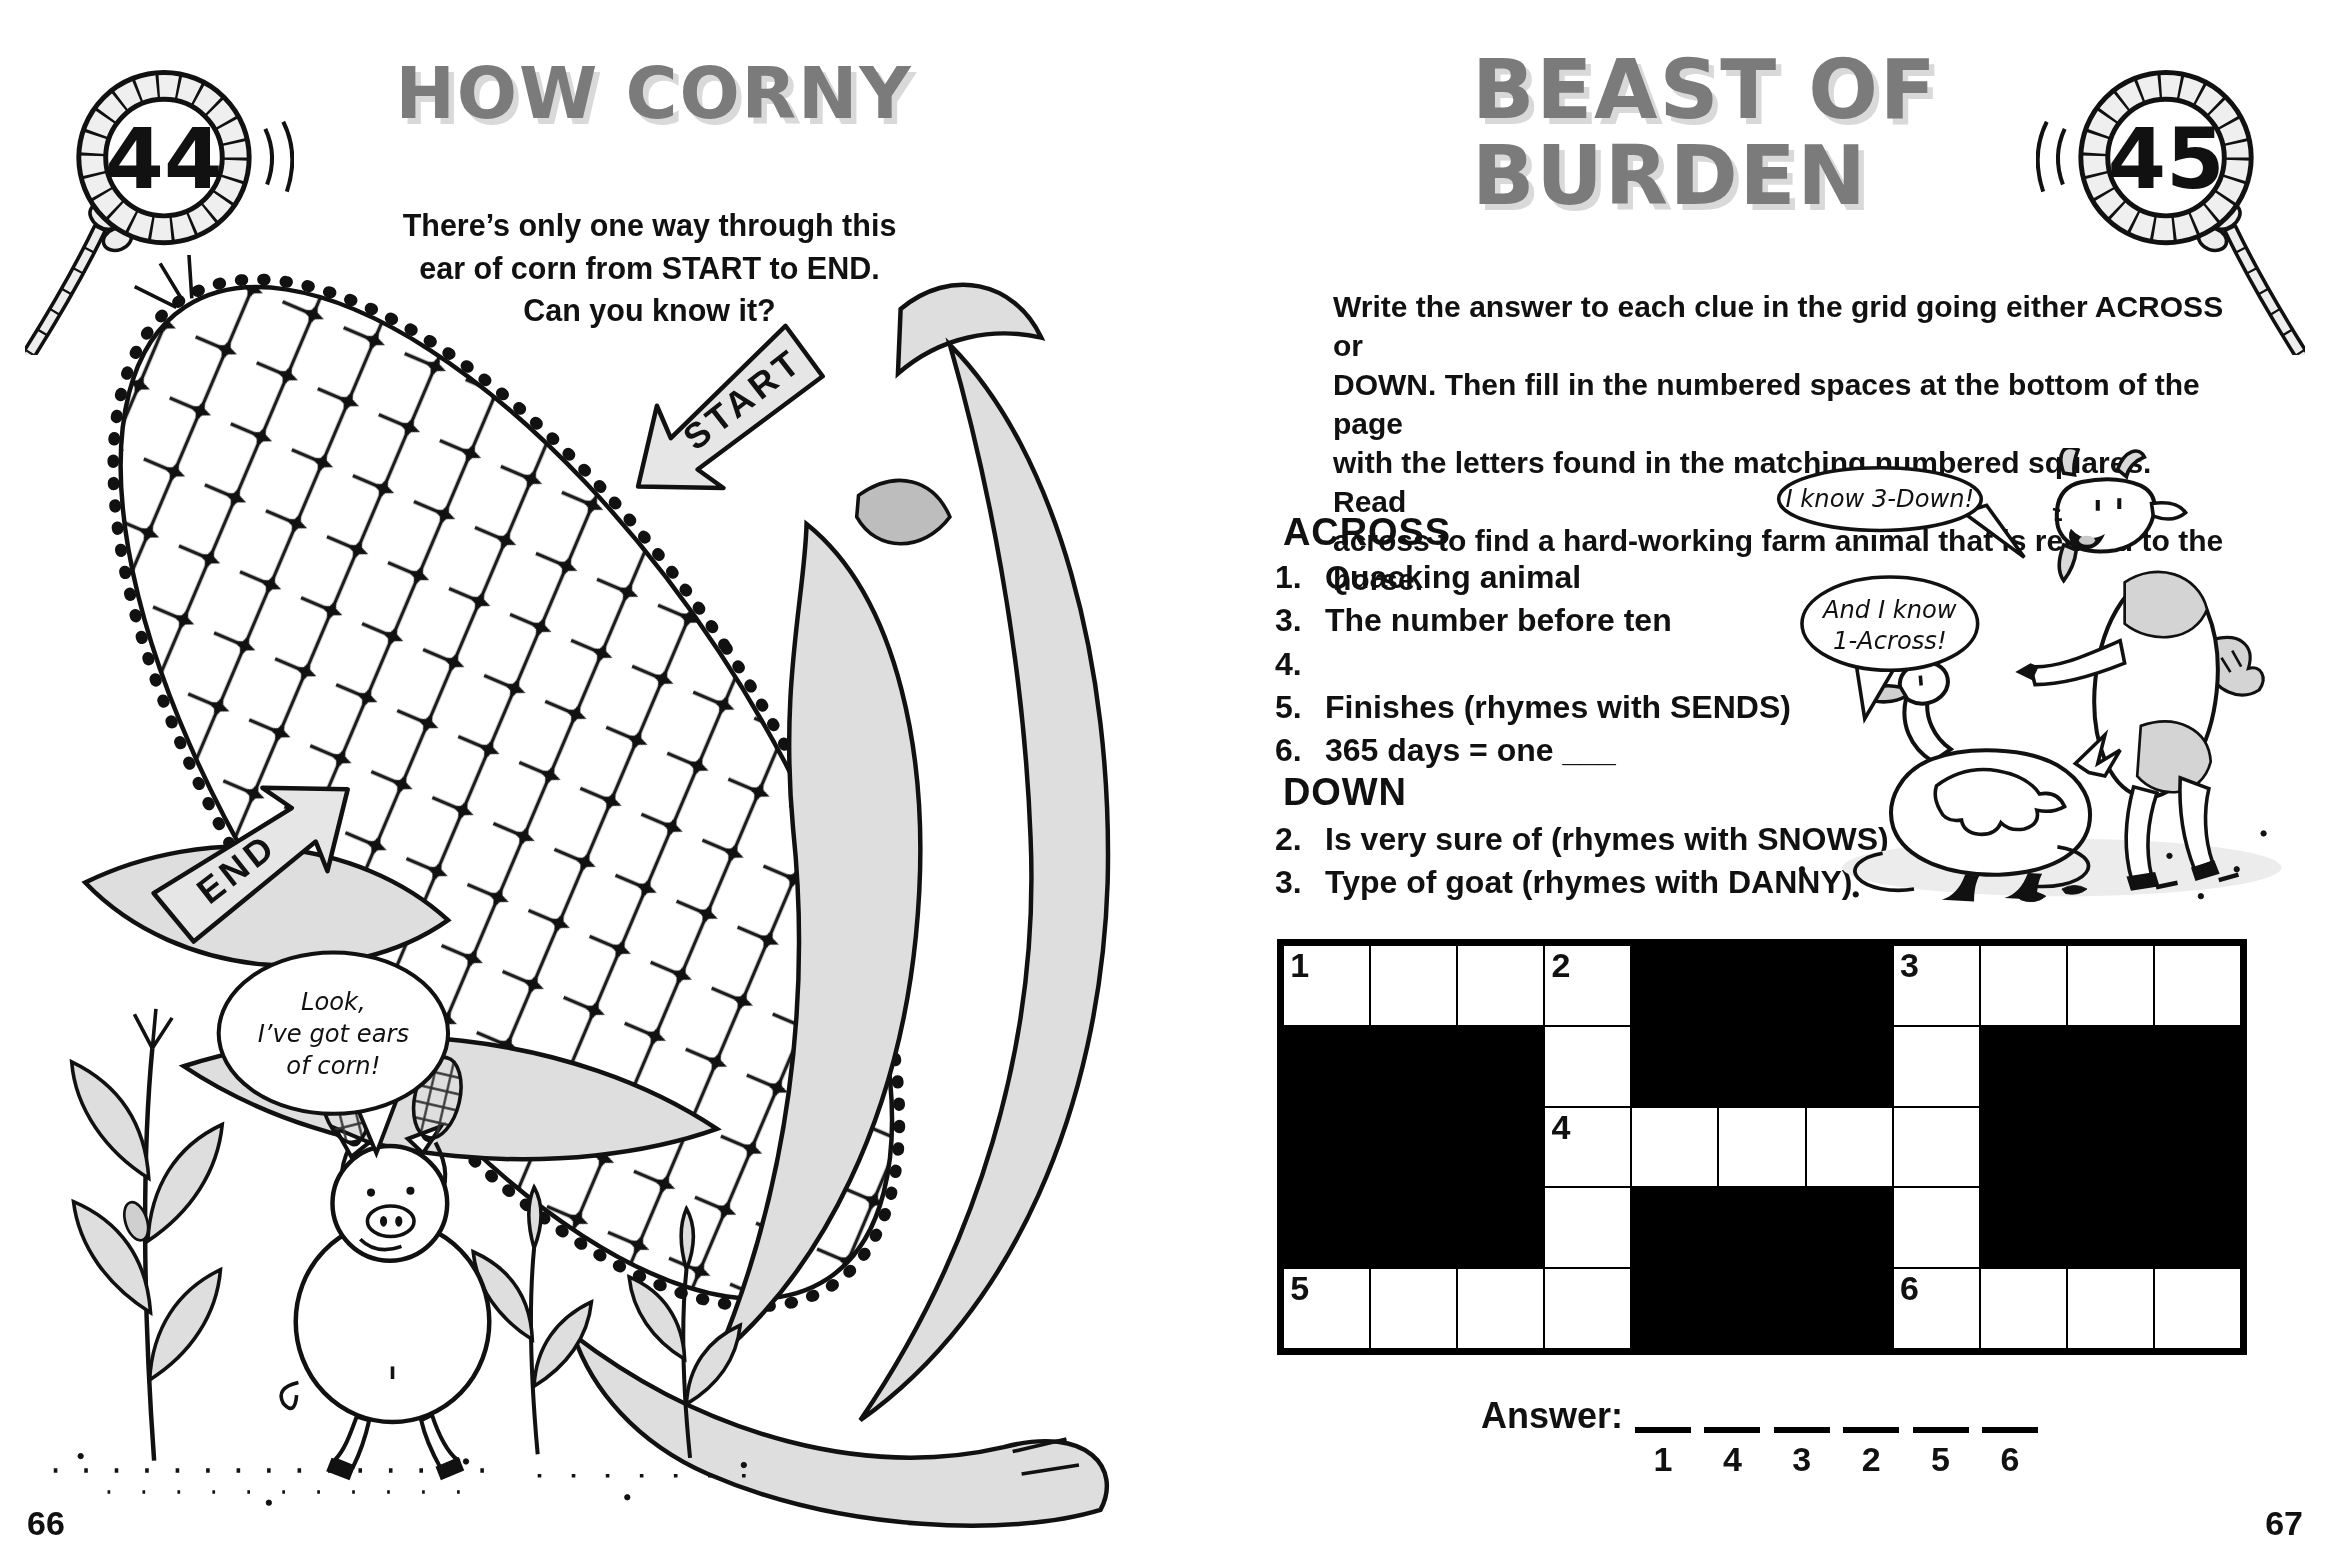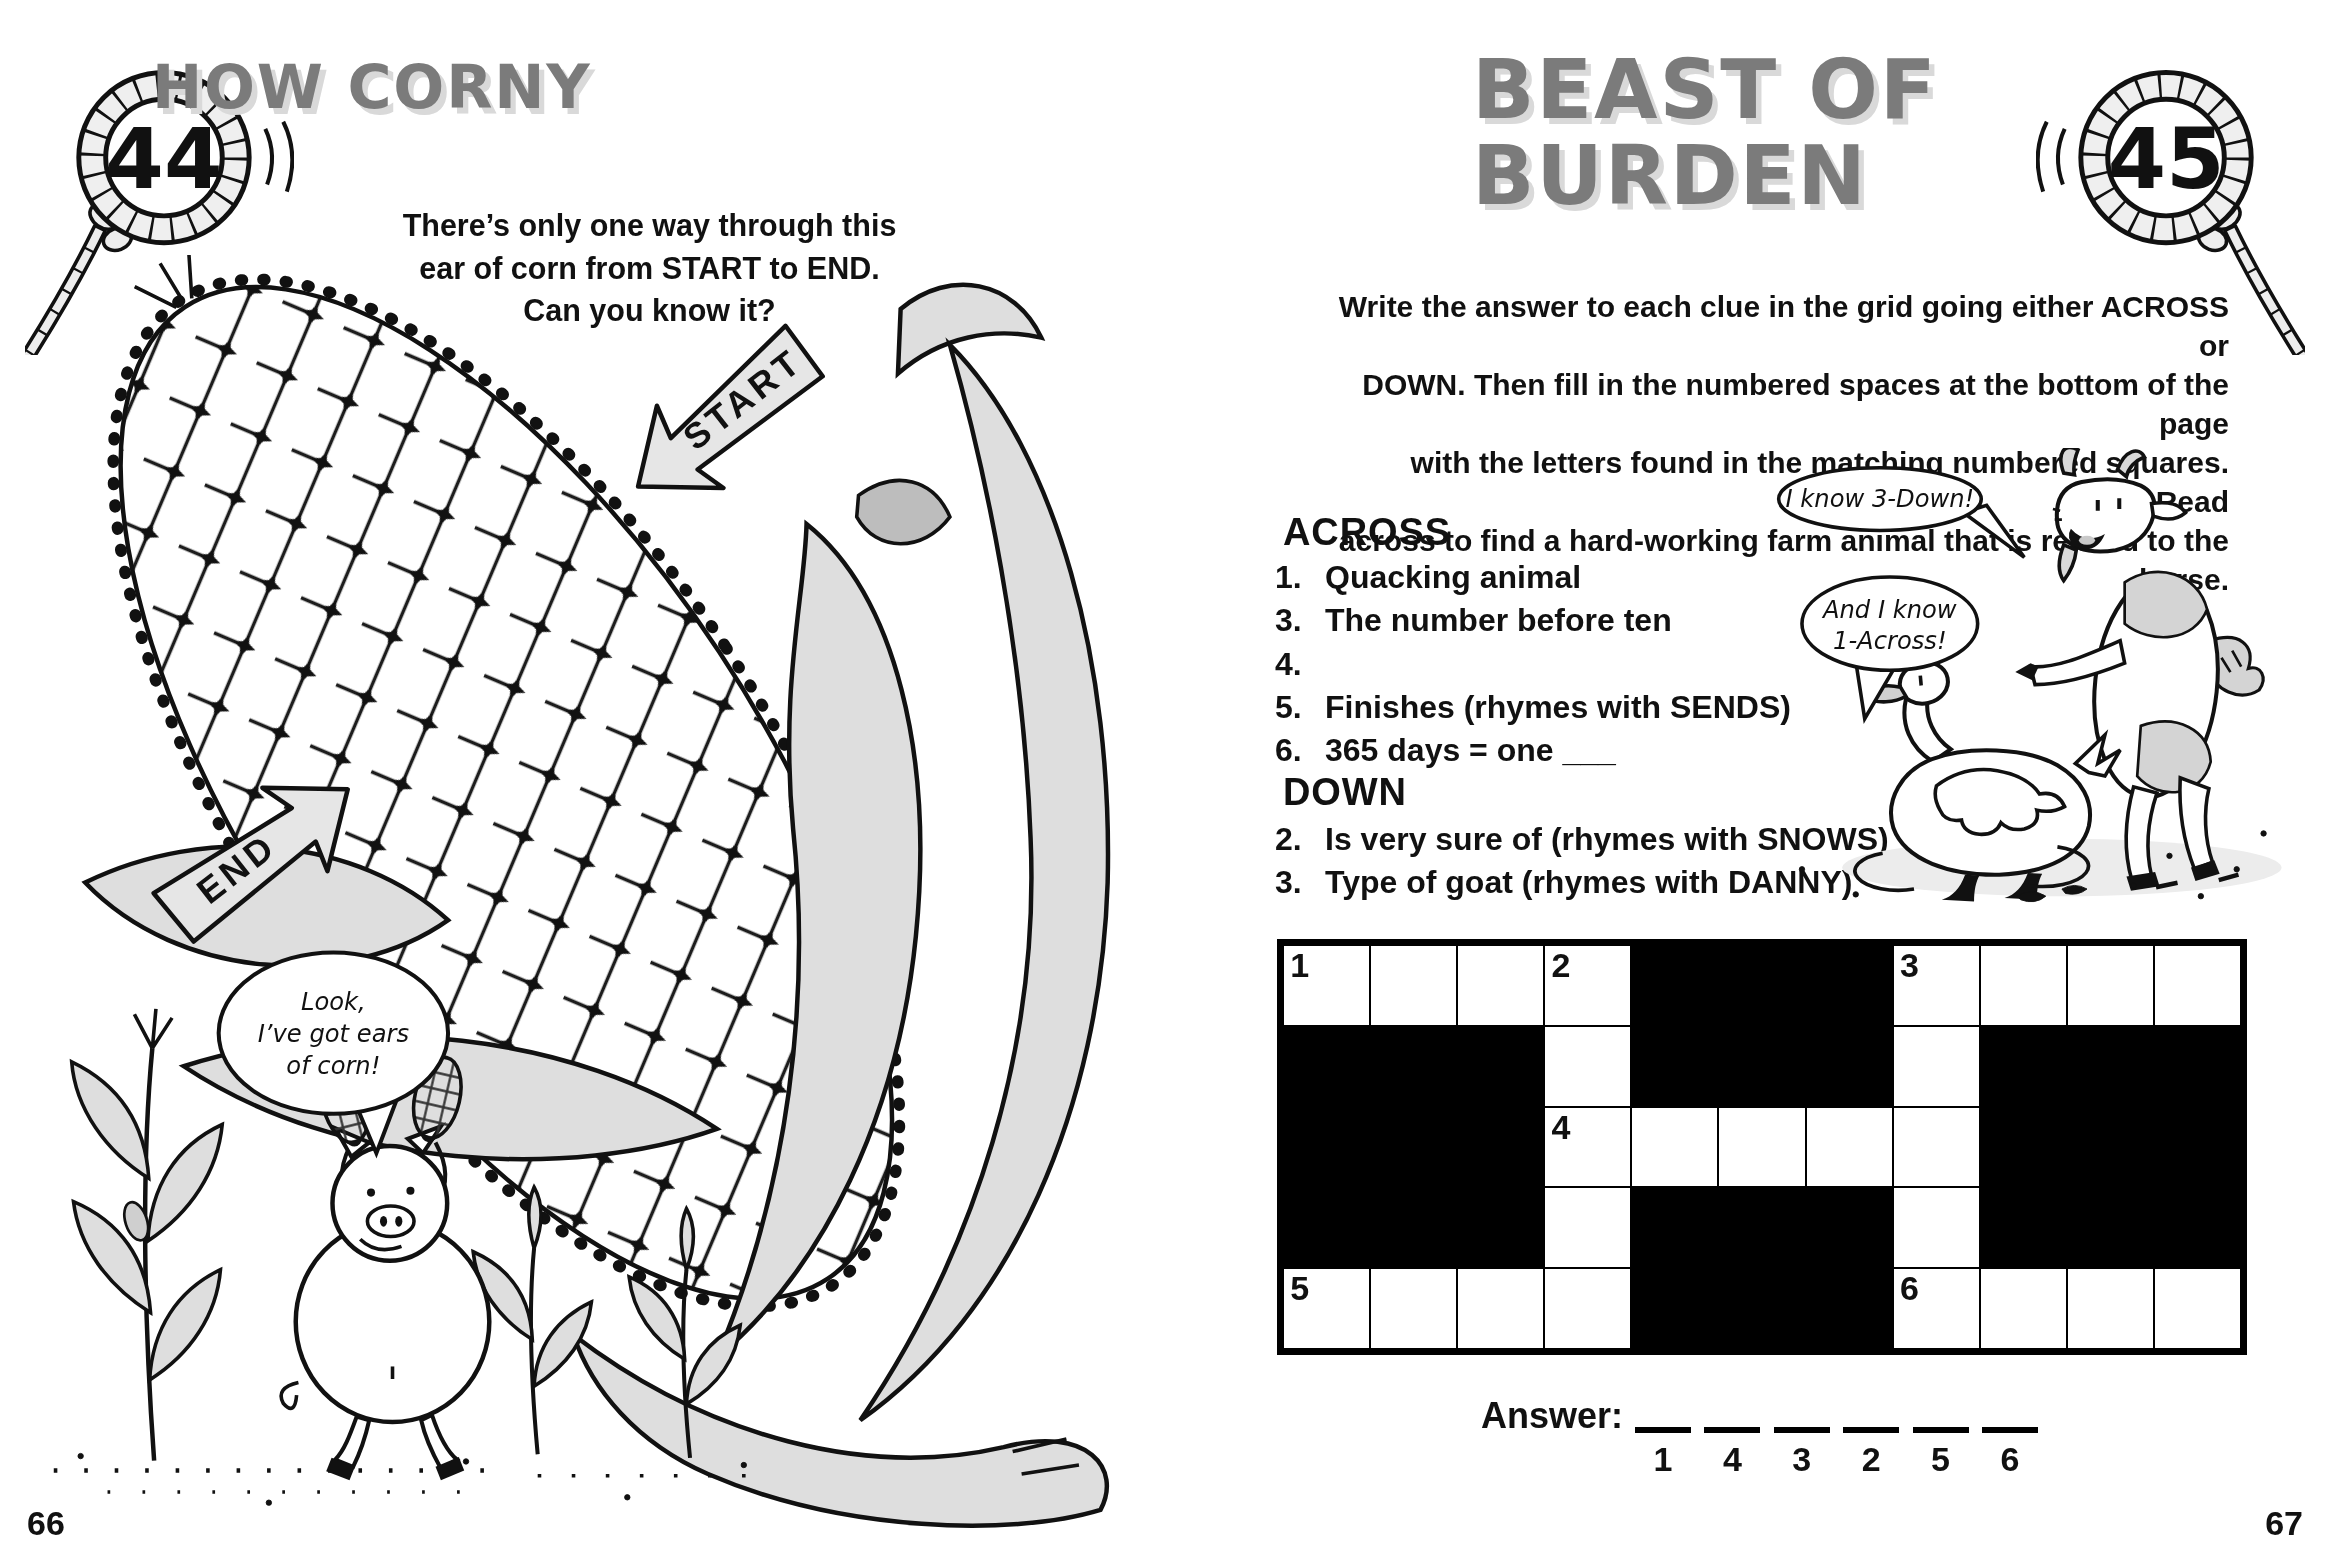--- a/index.html
+++ b/index.html
@@ -6,23 +6,23 @@
   body {
     width:2330px; height:1566px; position:relative; overflow:hidden;
     background:#ffffff; color:#111;
     font-family:"Liberation Sans", sans-serif;
   }
   .abs { position:absolute; }
   .title {
     color:#7b7b7b; font-weight:bold; font-family:"DejaVu Sans", sans-serif;
     text-shadow:5.4px 6.3px 0 #d9d9d9; letter-spacing:1.8px; white-space:nowrap;
   }
-  #title-left  { left:152px;  top:52px;  width:1004px; font-size:60px; }
+  #title-left  { left:152px;  top:52px;  width:1004px; text-align:center; font-size:71px; }
   #title-right { left:1472px; top:47px;  width:556px;  text-align:left; font-size:82px; line-height:1.05; white-space:normal; }
-  .instr { font-weight:bold;text-align:right; }
+  .instr { font-weight:bold; }
   #instr-left  { left:206px;  top:204px; width:887px; text-align:center; font-size:30.5px; line-height:1.4; }
   #instr-right { left:1333px; top:287px; width:896px; font-size:30px; line-height:1.3; }
   .sec-head { font-size:38px; font-weight:bold; letter-spacing:0.9px;margin-left:8px; }
   #across-head { left:1275px; top:511px; }
   #down-head   { left:1275px; top:771px; }
   .clue-row { display:flex; margin-bottom:6.3px; font-weight:bold; font-size:32px; }
   .clue-num { width:50px; flex:none; }
   #across-clues { left:1275px; top:559px; width:896px; }
   #down-clues   { left:1275px; top:821px; width:950px; }
   #xw-grid {

